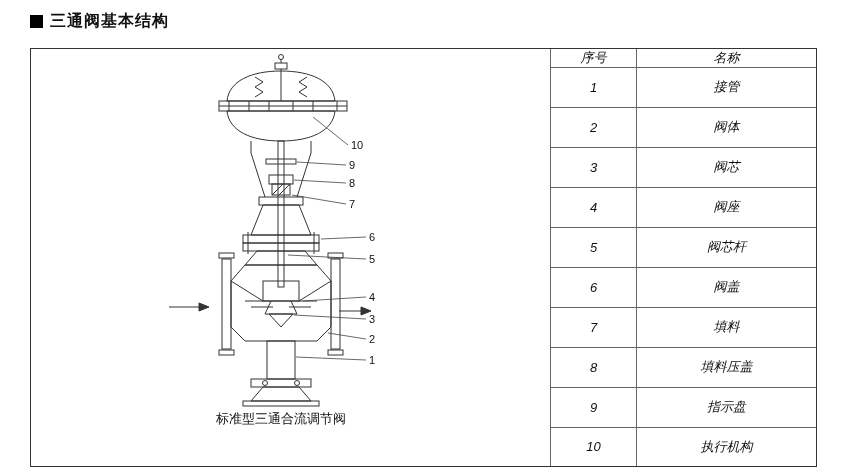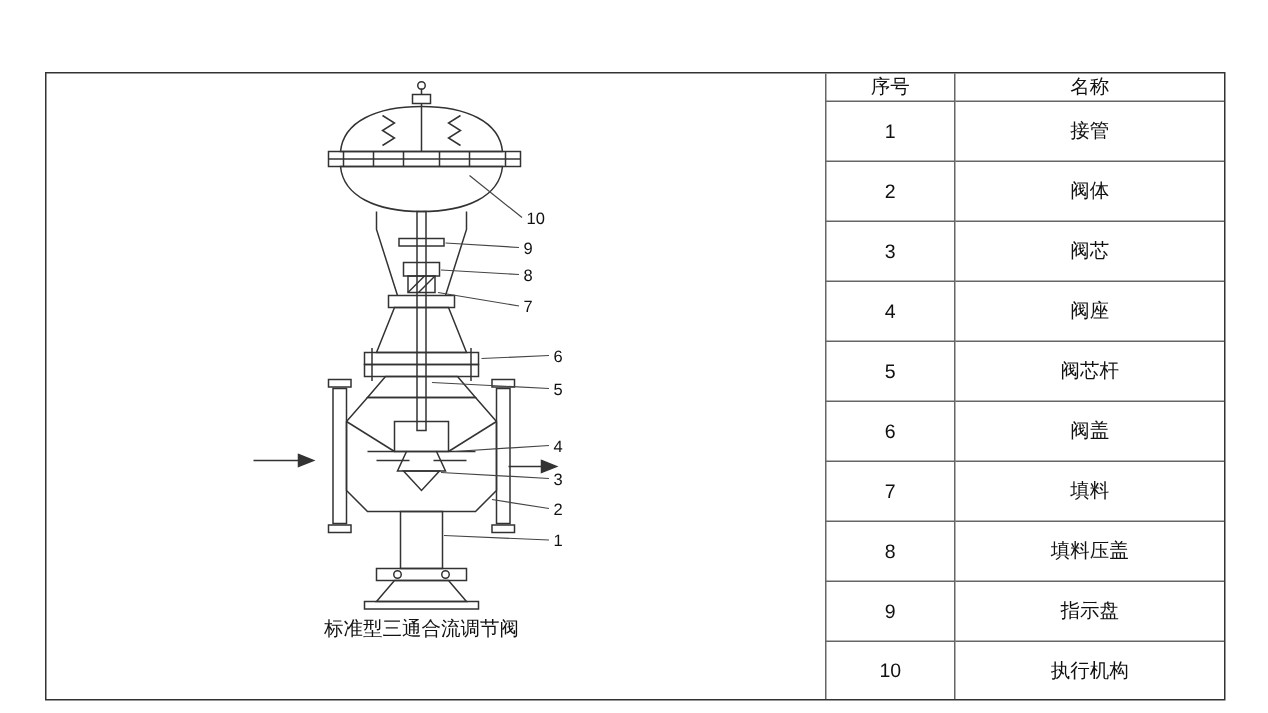--- a/index.html
+++ b/index.html
@@ -54,32 +54,37 @@
     border-collapse: collapse;
     table-layout: fixed;
   }
   .parts-table th, .parts-table td {
     border: 1px solid #666666;
     text-align: center;
     vertical-align: middle;
     font-size: 13px;
     font-weight: normal;
     padding: 0;
+    font-style: italic;
   }
   .parts-table tr > *:last-child { border-right: none; }
   .parts-table thead tr > * { border-top: none; }
   .parts-table tbody tr:last-child > * { border-bottom: none; }
   .col-no { width: 86px; }
   svg text { font-family: "Liberation Sans", "DejaVu Sans", sans-serif; }
 </style>
 </head>
 <body>
 
 <div class="page">
 
+  <div class="title-row">
+    <span class="bullet"></span>
+    <span class="page-title">三通阀基本结构</span>
+  </div>
 
   <div class="content-box">
 
     <div class="diagram-area">
       <svg width="519" height="417" viewBox="0 0 519 417">
         <g stroke="#333333" stroke-width="1" fill="none">
 
           <g>
             <circle cx="250" cy="8" r="2.5"></circle>
             <line x1="250" y1="10" x2="250" y2="14"></line>

